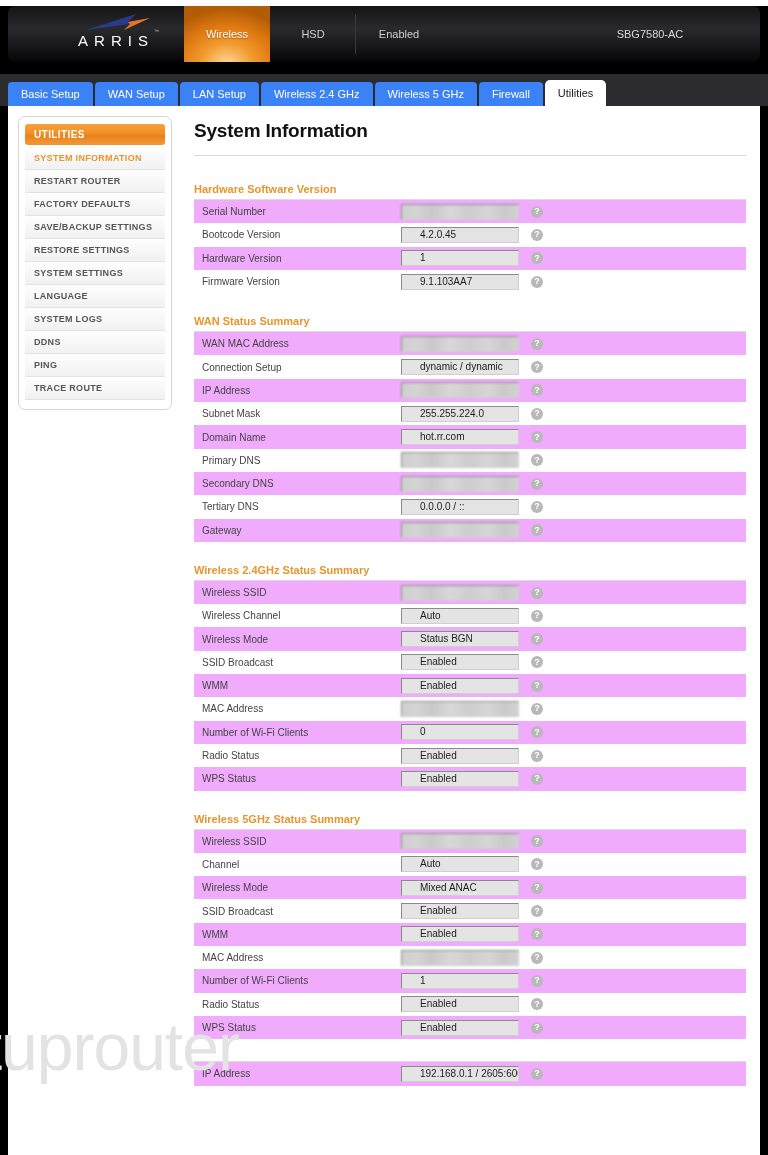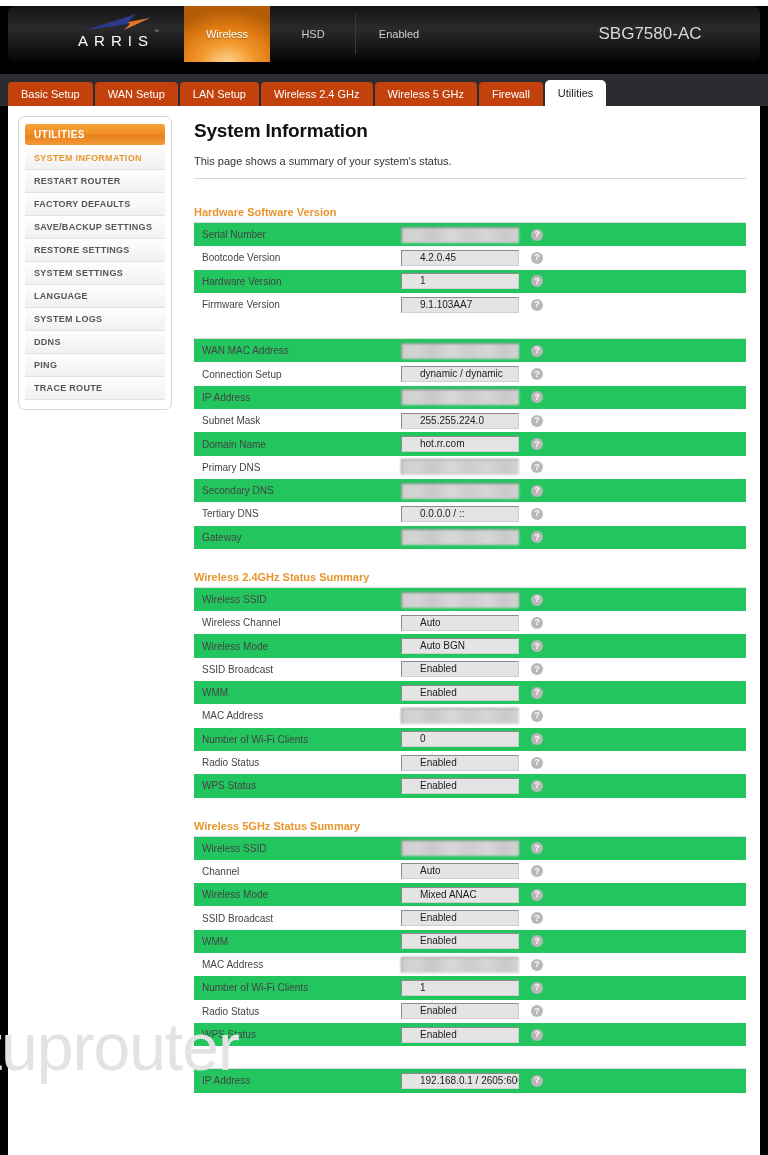--- a/index.html
+++ b/index.html
@@ -79,38 +79,38 @@
     color: #ffffff;
     font-weight: 500;
     text-shadow: 0 1px 1px rgba(0,0,0,.35);
   }
   .model {
     position: absolute;
     right: 0; top: 0;
     width: 220px; height: 56px;
     display: flex; align-items: center; justify-content: center;
     color: #d8d8d8;
-    font-size: 17px;
+    font-size: 11px;
   }
 
   
   .tabstrip {
     position: relative;
     width: 768px;
     height: 32px;
     background: #2b2b30;
     padding: 0 8px;
     display: flex;
     align-items: flex-end;
   }
   .tab {
     height: 24px;
     margin-right: 2px;
     padding: 0 13px;
-    background: #c2410c;
+    background: #3b82f6;
     color: #ffffff;
     font-size: 11px;
     border-radius: 4px 4px 0 0;
     display: flex;
     align-items: center;
     justify-content: center;
     white-space: nowrap;
   }
   .tab.active {
     background: #ffffff;
@@ -211,21 +211,21 @@
     background: #dddddd;
     margin-bottom: 0px;
   }
 
   .row {
     height: 23.3px;
     display: flex;
     align-items: center;
     background: #ffffff;
   }
-  .row.alt { background: #22c55e; }
+  .row.alt { background: #f0abfc; }
   .row-label {
     width: 207px;
     flex: 0 0 207px;
     padding-left: 8px;
     font-size: 10px;
     color: #444444;
   }
   .field {
     width: 118px;
     flex: 0 0 118px;
@@ -370,21 +370,20 @@
             </div>
             <div class="side-item">
               <span>TRACE ROUTE</span>
             </div>
           </div>
       </div>
     </div>
 
     <div class="content">
       <div class="page-title">System Information</div>
-      <div class="page-desc">This page shows a summary of your system's status.</div>
       <div class="title-rule"></div>
       <div id="sections">
           <div class="section">
             <div class="section-head">Hardware Software Version</div>
             <div class="section-rule"></div>
             <div class="row alt">
               <div class="row-label">Serial Number</div>
               <div class="field redacted"></div>
               <div class="help">?</div>
             </div>
@@ -398,20 +397,21 @@
               <div class="field">1</div>
               <div class="help">?</div>
             </div>
             <div class="row">
               <div class="row-label">Firmware Version</div>
               <div class="field">9.1.103AA7</div>
               <div class="help">?</div>
             </div>
           </div>
           <div class="section">
+            <div class="section-head">WAN Status Summary</div>
             <div class="section-rule"></div>
             <div class="row alt">
               <div class="row-label">WAN MAC Address</div>
               <div class="field redacted"></div>
               <div class="help">?</div>
             </div>
             <div class="row">
               <div class="row-label">Connection Setup</div>
               <div class="field">dynamic / dynamic</div>
               <div class="help">?</div>
@@ -460,21 +460,21 @@
               <div class="field redacted"></div>
               <div class="help">?</div>
             </div>
             <div class="row">
               <div class="row-label">Wireless Channel</div>
               <div class="field">Auto</div>
               <div class="help">?</div>
             </div>
             <div class="row alt">
               <div class="row-label">Wireless Mode</div>
-              <div class="field">Auto BGN</div>
+              <div class="field">Status BGN</div>
               <div class="help">?</div>
             </div>
             <div class="row">
               <div class="row-label">SSID Broadcast</div>
               <div class="field">Enabled</div>
               <div class="help">?</div>
             </div>
             <div class="row alt">
               <div class="row-label">WMM</div>
               <div class="field">Enabled</div>

